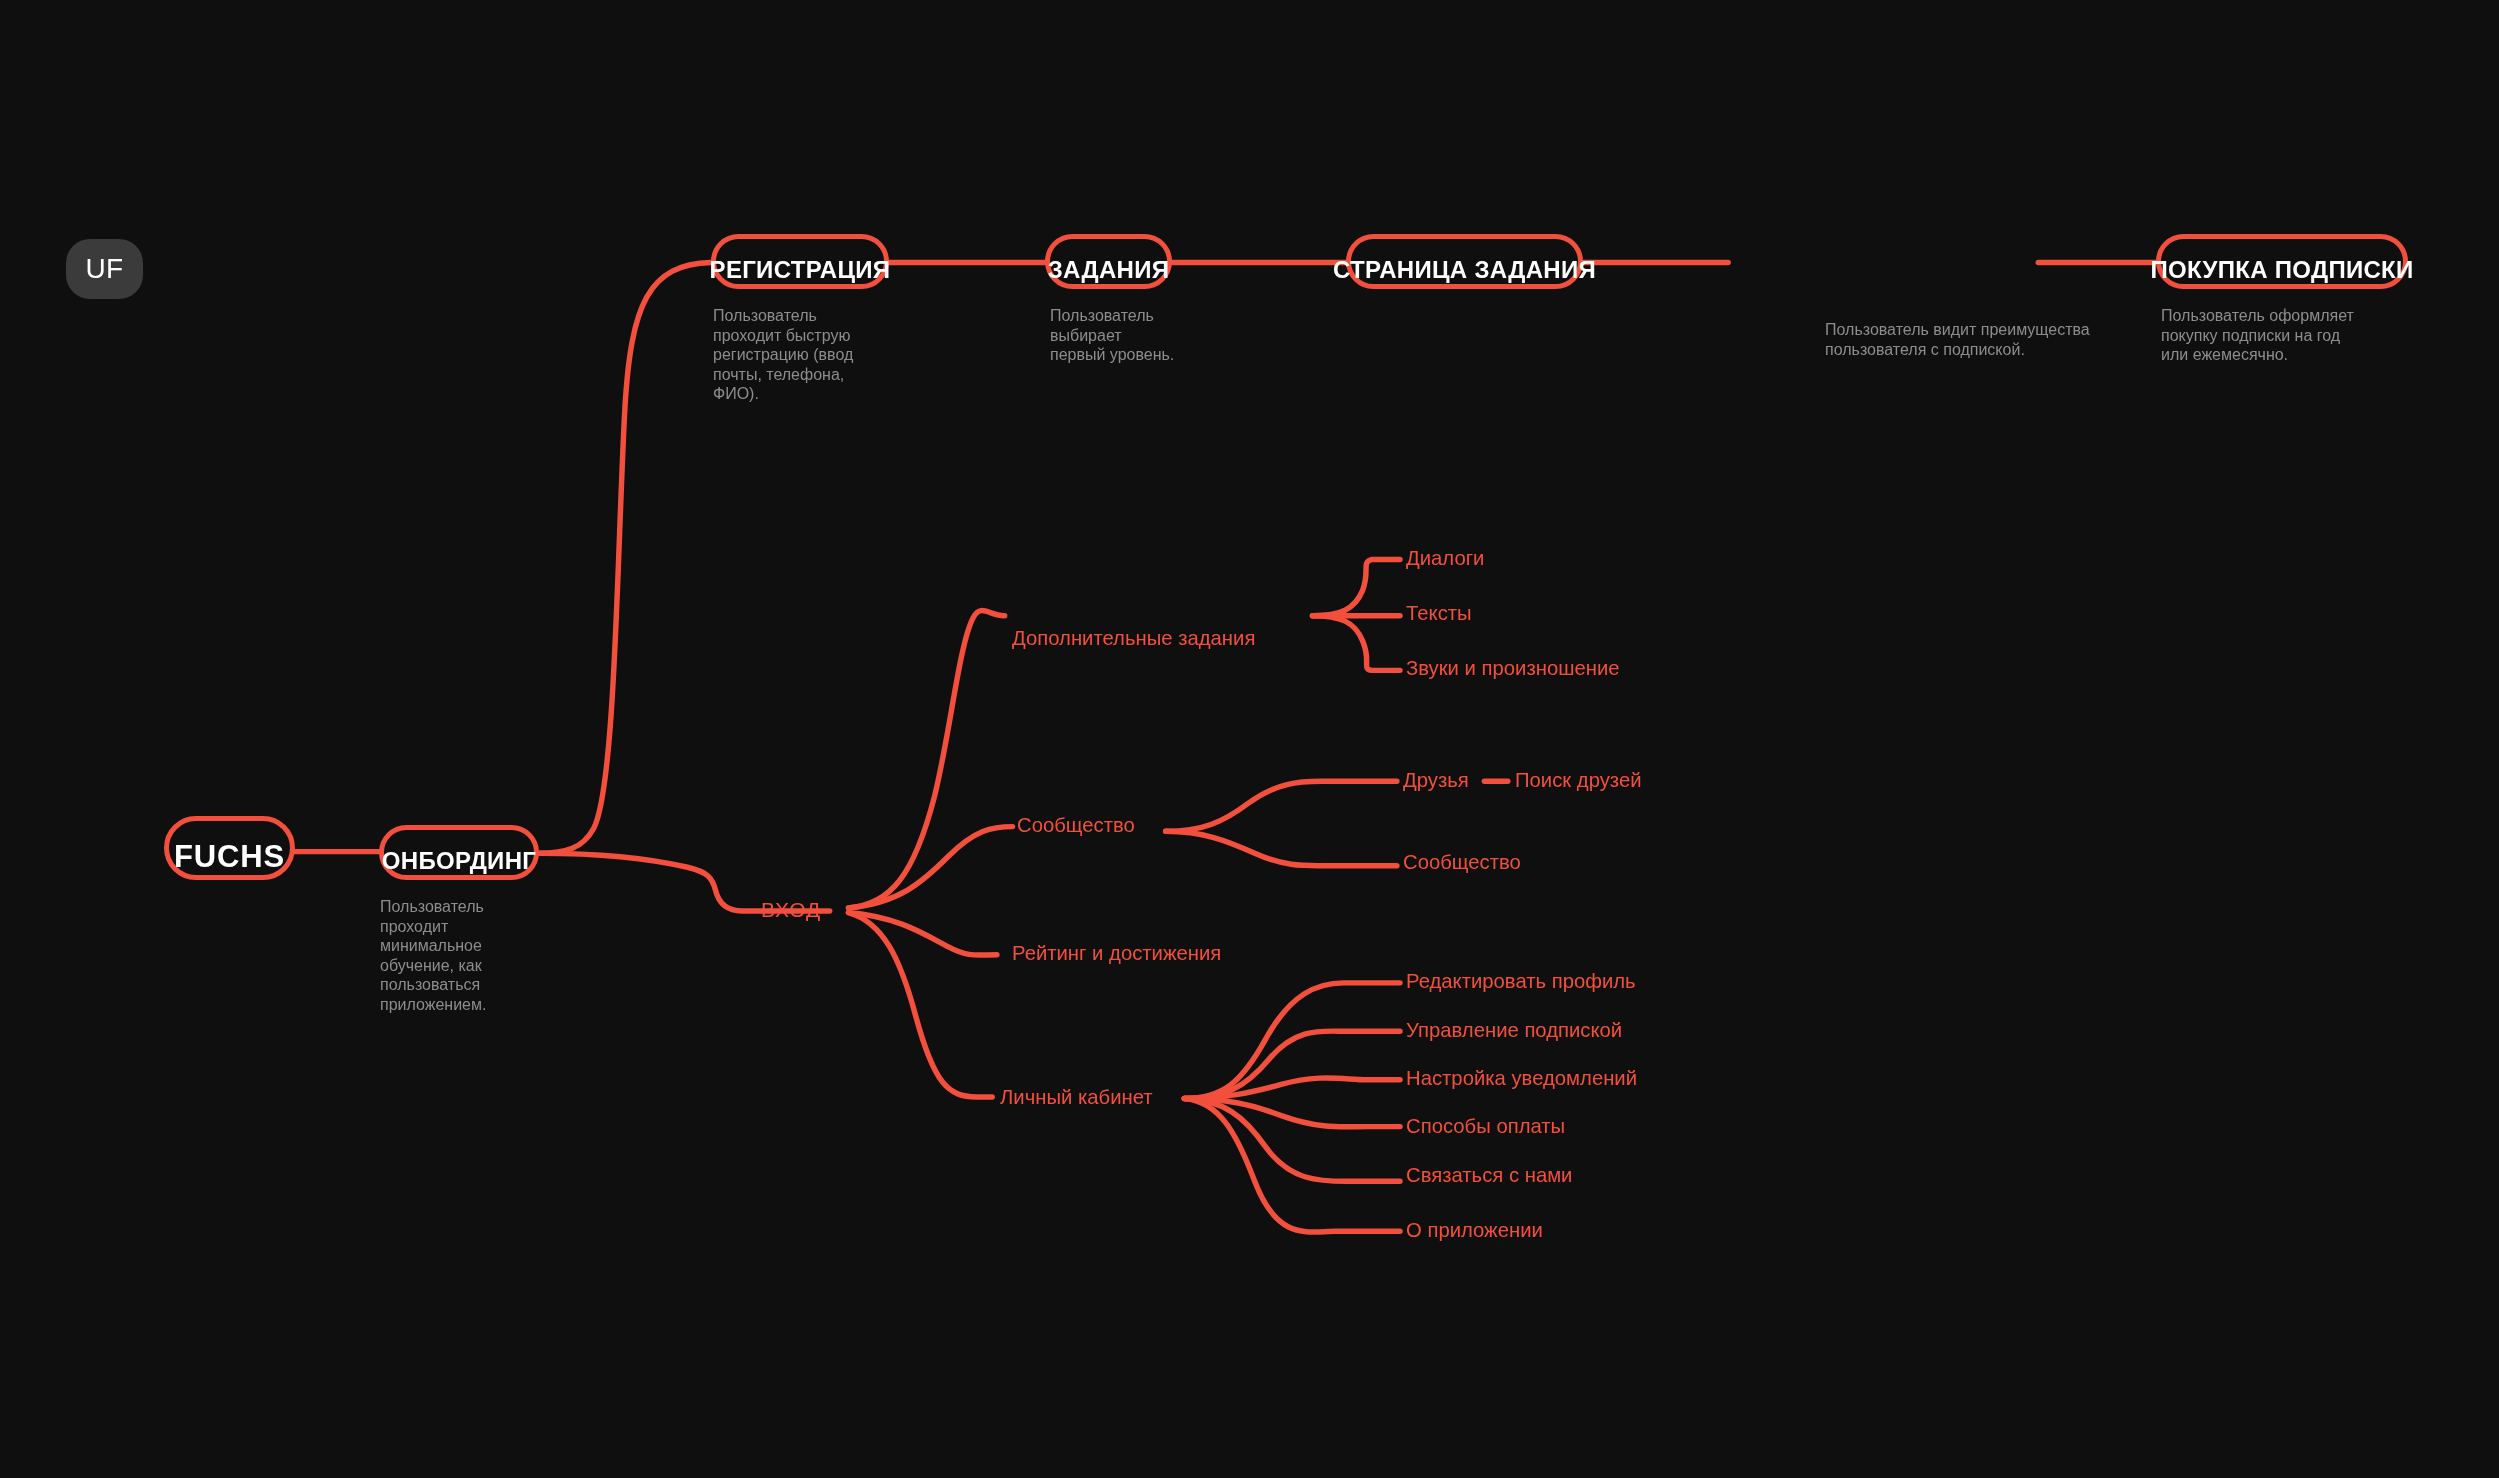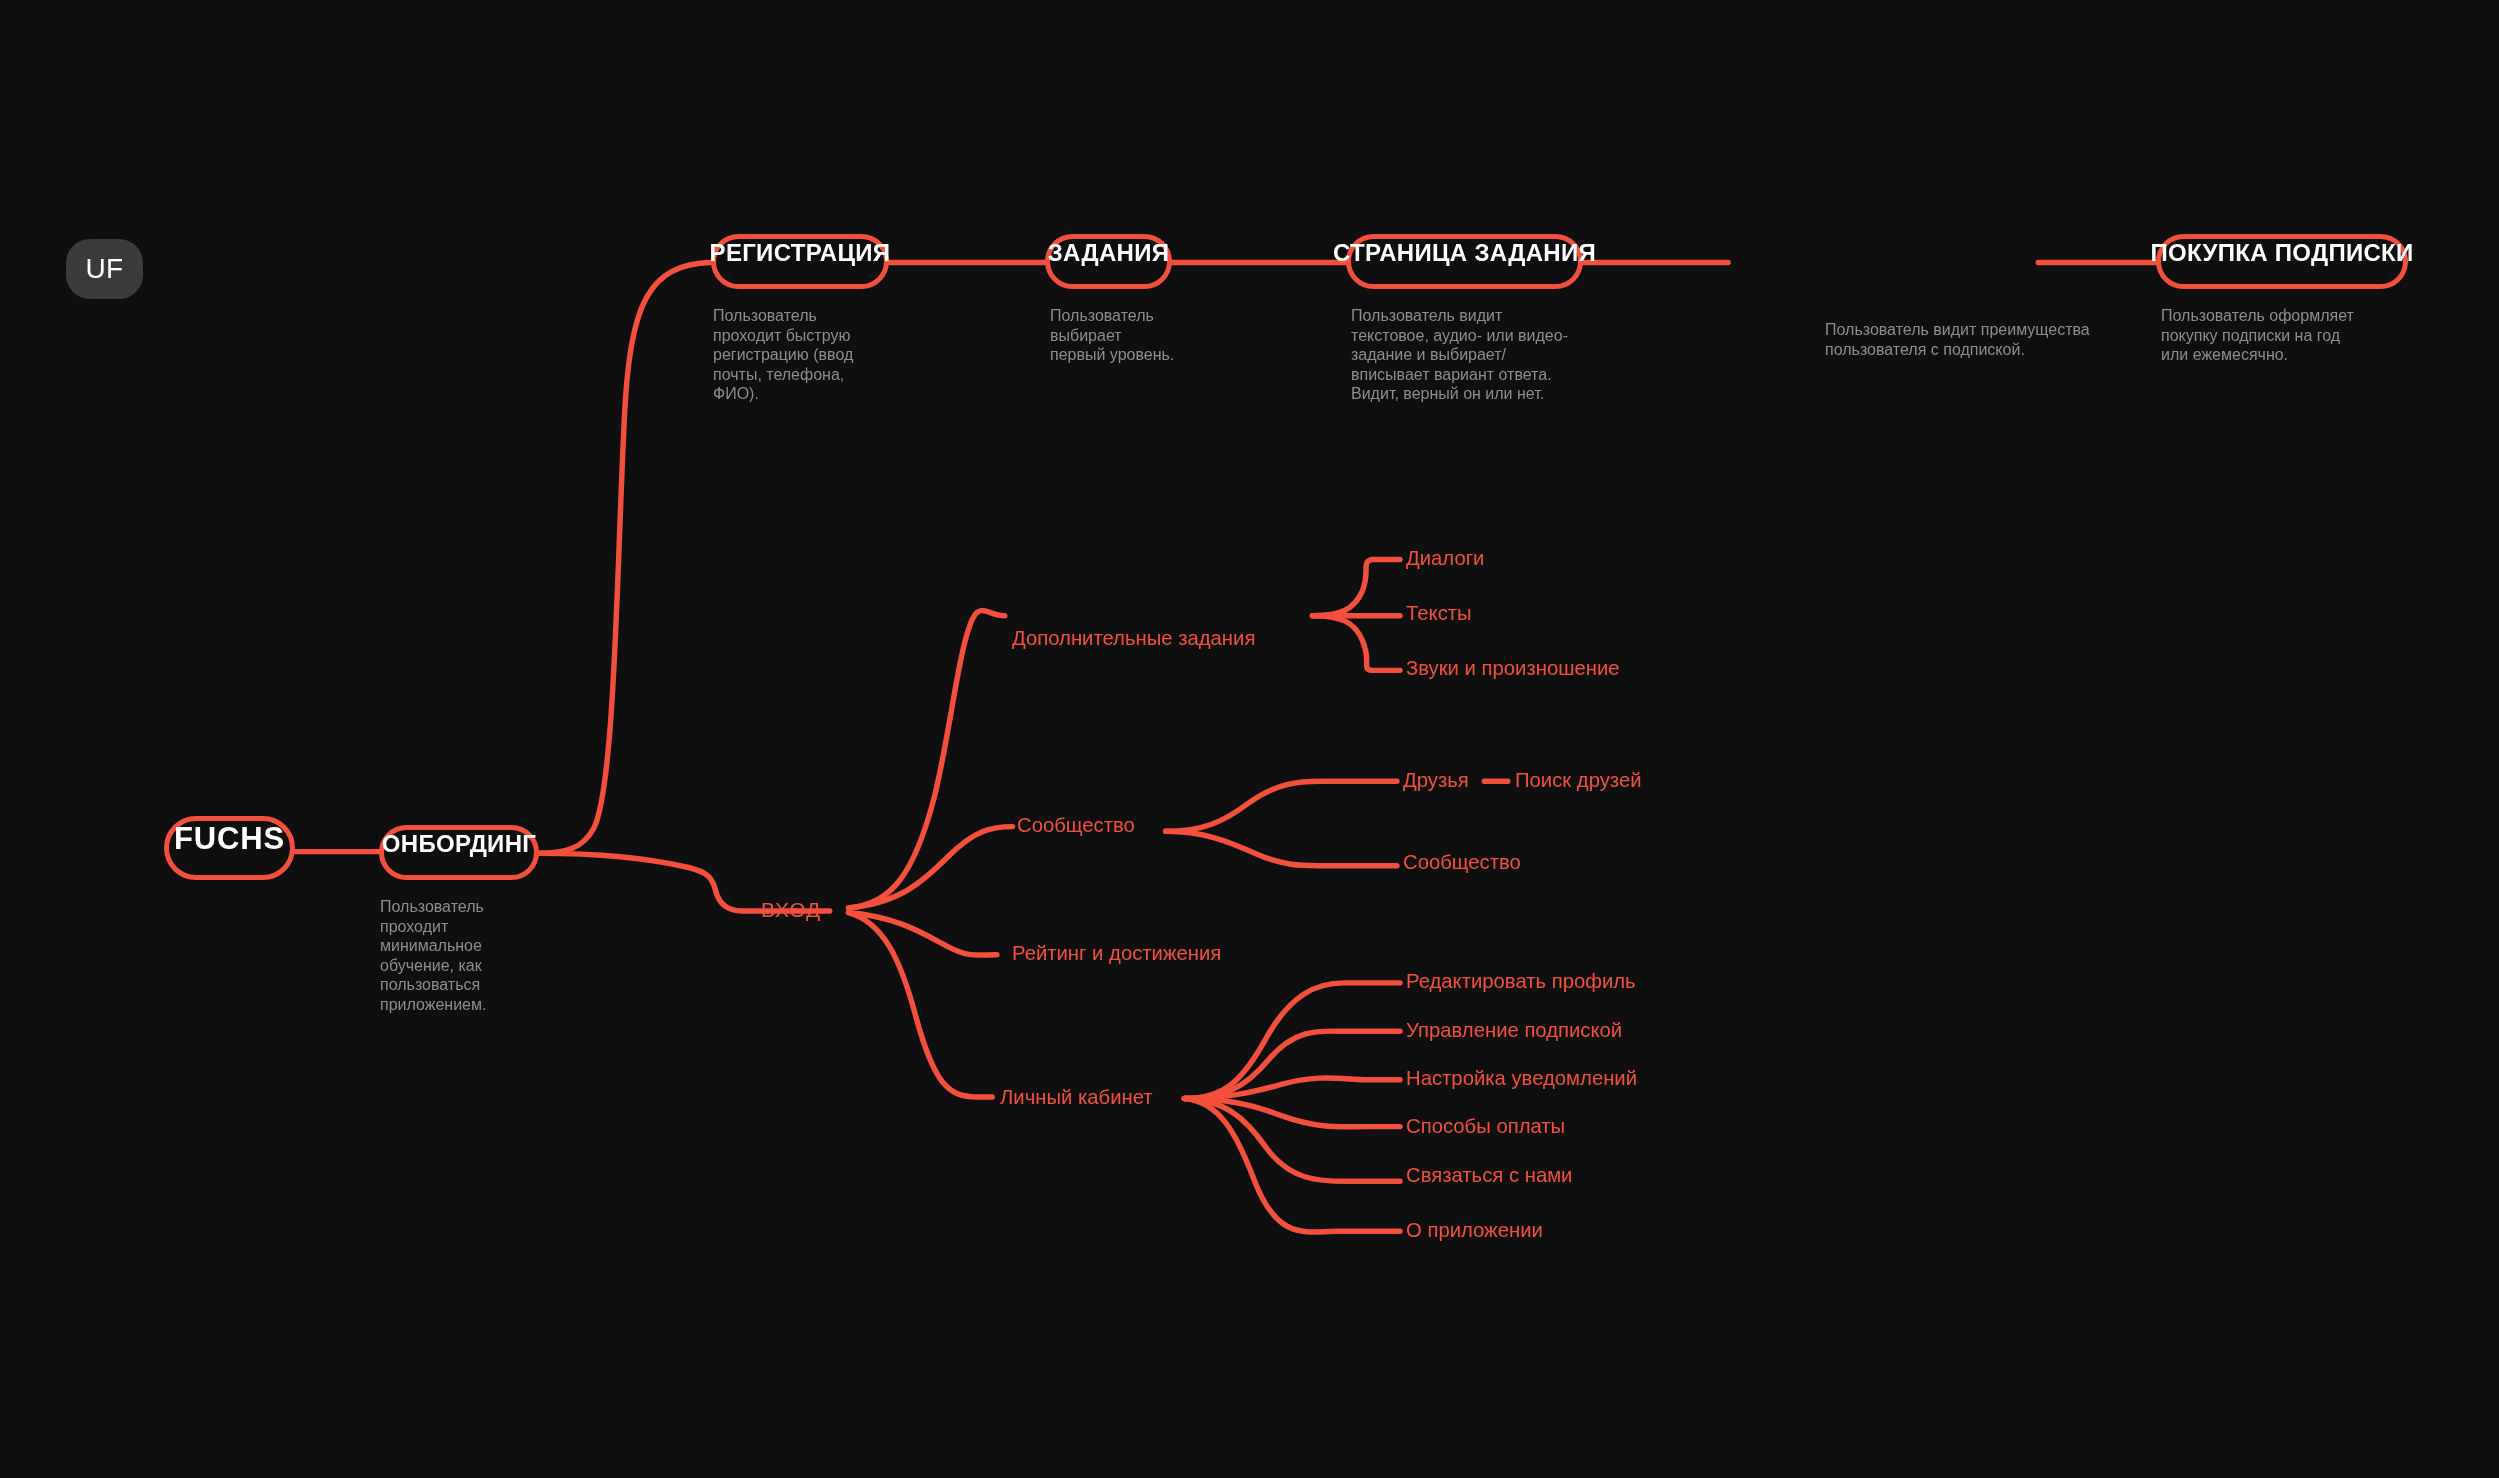--- a/index.html
+++ b/index.html
@@ -17,21 +17,21 @@
     position:absolute;left:66px;top:239px;width:77px;height:60px;
     border-radius:24px;background:#3c3b3b;
     display:flex;align-items:center;justify-content:center;
     color:#ffffff;font-size:28px;letter-spacing:0.4px;font-weight:400;
   }
 
   
   .node{
     position:absolute;box-sizing:border-box;
     border:5.5px solid #F2503C;border-radius:31px;background:#100f0f;
-    display:flex;align-items:flex-start;justify-content:center;
+    display:flex;align-items:flex-end;justify-content:center;
     color:#ffffff;font-weight:700;white-space:nowrap;
     letter-spacing:0.3px;
   }
   .node.lvl0{font-size:31px;letter-spacing:0.8px;}
   .node.lvl1{font-size:24px;}
 
   
   .desc{
     position:absolute;color:#8d8d8d;font-size:16px;line-height:19.5px;
     white-space:pre-line;font-weight:400;
@@ -150,25 +150,20 @@
   <div class="node lvl1" style="left:1045px;top:234px;width:127px;height:55px;">
     <span>ЗАДАНИЯ</span>
   </div>
   <div class="desc" style="left:1050px;top:306px;width:203px;">Пользователь
 выбирает
 первый уровень.</div>
 
   <div class="node lvl1" style="left:1346px;top:234px;width:237px;height:55px;">
     <span>СТРАНИЦА ЗАДАНИЯ</span>
   </div>
-  <div class="desc" style="left:1351px;top:306px;width:266px;">Пользователь видит
-текстовое, аудио- или видео-
-задание и выбирает/
-вписывает вариант ответа.
-Видит, верный он или нет.</div>
 
   <div class="desc" style="left:1825px;top:306px;width:328px;margin-top:14px;">Пользователь видит преимущества
 пользователя с подпиской.</div>
 
   <div class="node lvl1" style="left:2156px;top:234px;width:252px;height:55px;">
     <span>ПОКУПКА ПОДПИСКИ</span>
   </div>
   <div class="desc" style="left:2161px;top:306px;width:266px;">Пользователь оформляет
 покупку подписки на год
 или ежемесячно.</div>

